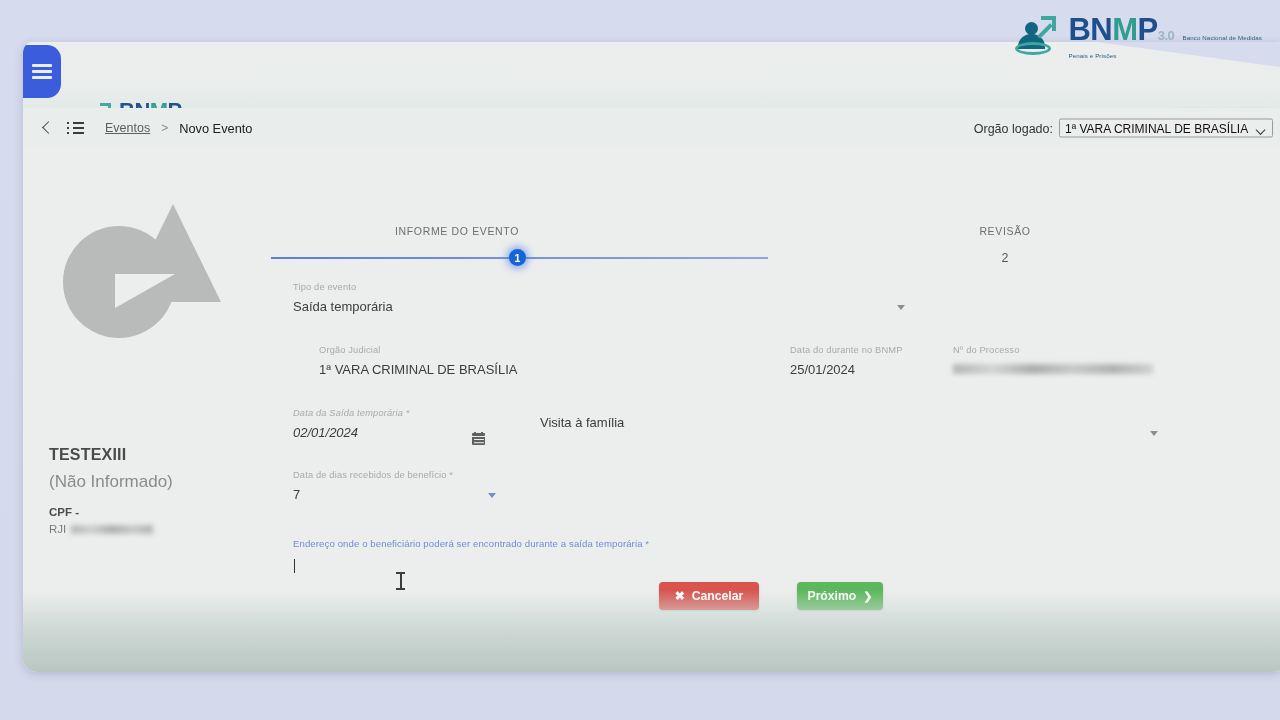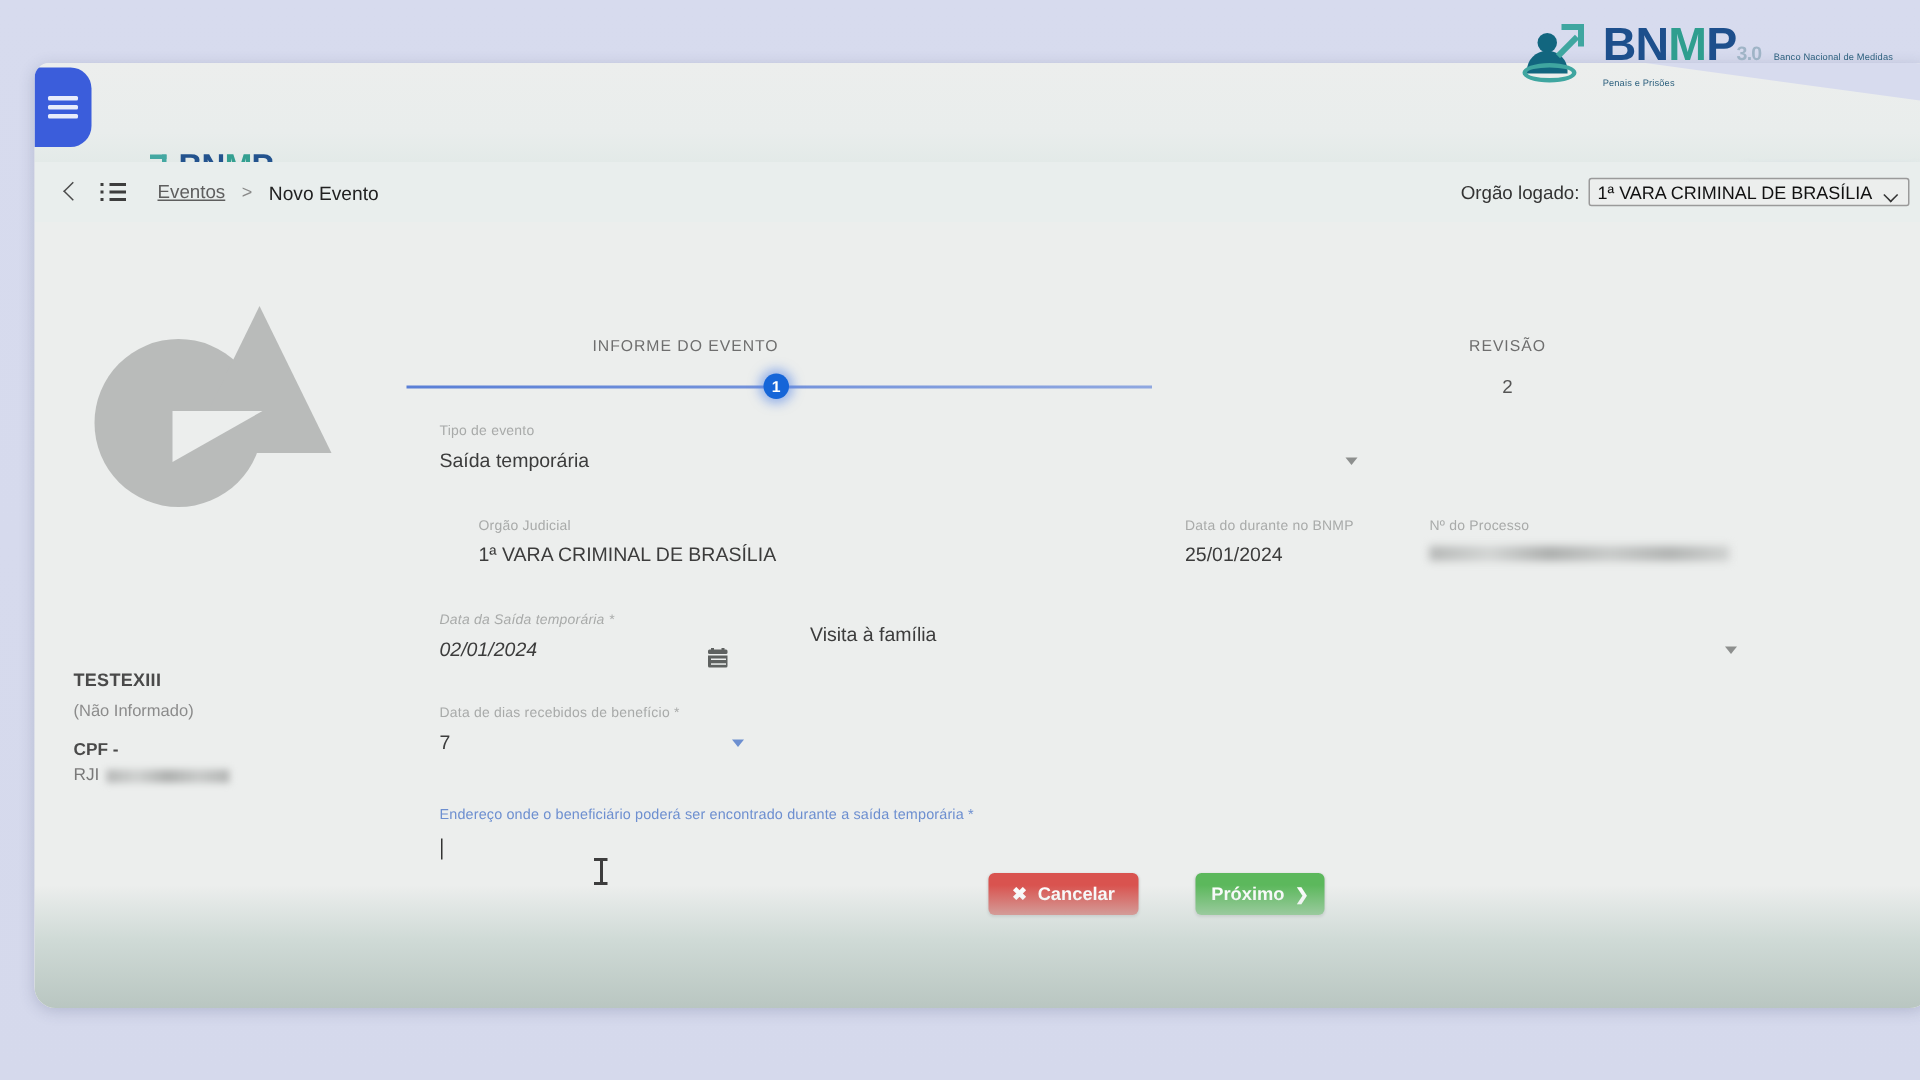--- a/index.html
+++ b/index.html
@@ -275,22 +275,22 @@
   #avatar .notch {
     position: absolute; left: 76px; top: 86px;
     width: 0; height: 0;
     border-left: 0 solid transparent;
     border-top: 34px solid #eceeed;
     border-right: 60px solid transparent;
   }
   #person-info {
     position: absolute; left: 26px; top: 298px; width: 200px;
   }
-  #person-name { font-size: 12px; font-weight: 700; color: #4a4a4a; letter-spacing: .2px; }
-  #person-sub { font-size: 11px; color: #8b8b8b; margin-top: 8px; }
+  #person-name { font-size: 16px; font-weight: 700; color: #4a4a4a; letter-spacing: .2px; }
+  #person-sub { font-size: 17px; color: #8b8b8b; margin-top: 8px; }
   #person-cpf { font-size: 11.5px; font-weight: 700; color: #4a4a4a; margin-top: 14px; }
   #person-rji-row { display: flex; align-items: center; gap: 5px; margin-top: 5px; }
   #person-rji-label { font-size: 11.5px; color: #7a7a7a; }
   #person-rji-value {
     width: 82px; height: 9px;
     background: linear-gradient(90deg,#b6b8b7,#cfd1d0,#aeb0af,#c8cac9,#b3b5b4);
     filter: blur(2.6px);
   }
 
   

